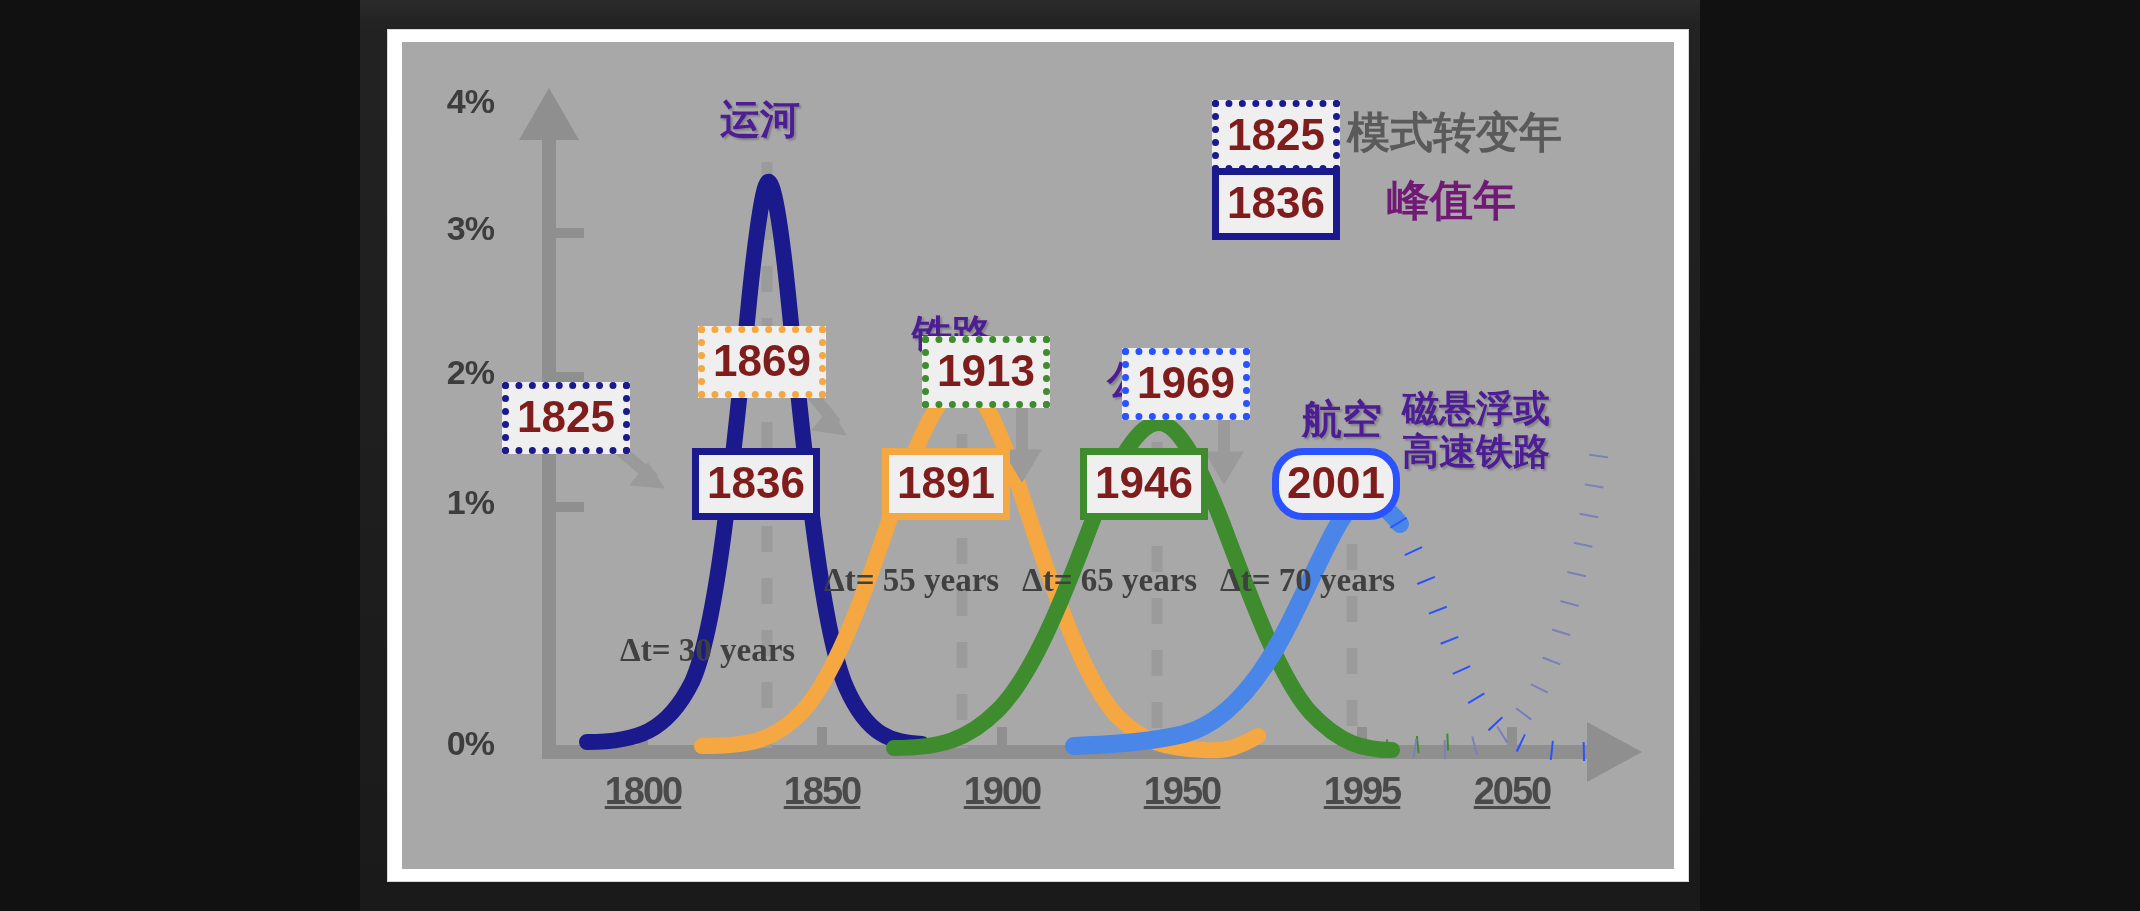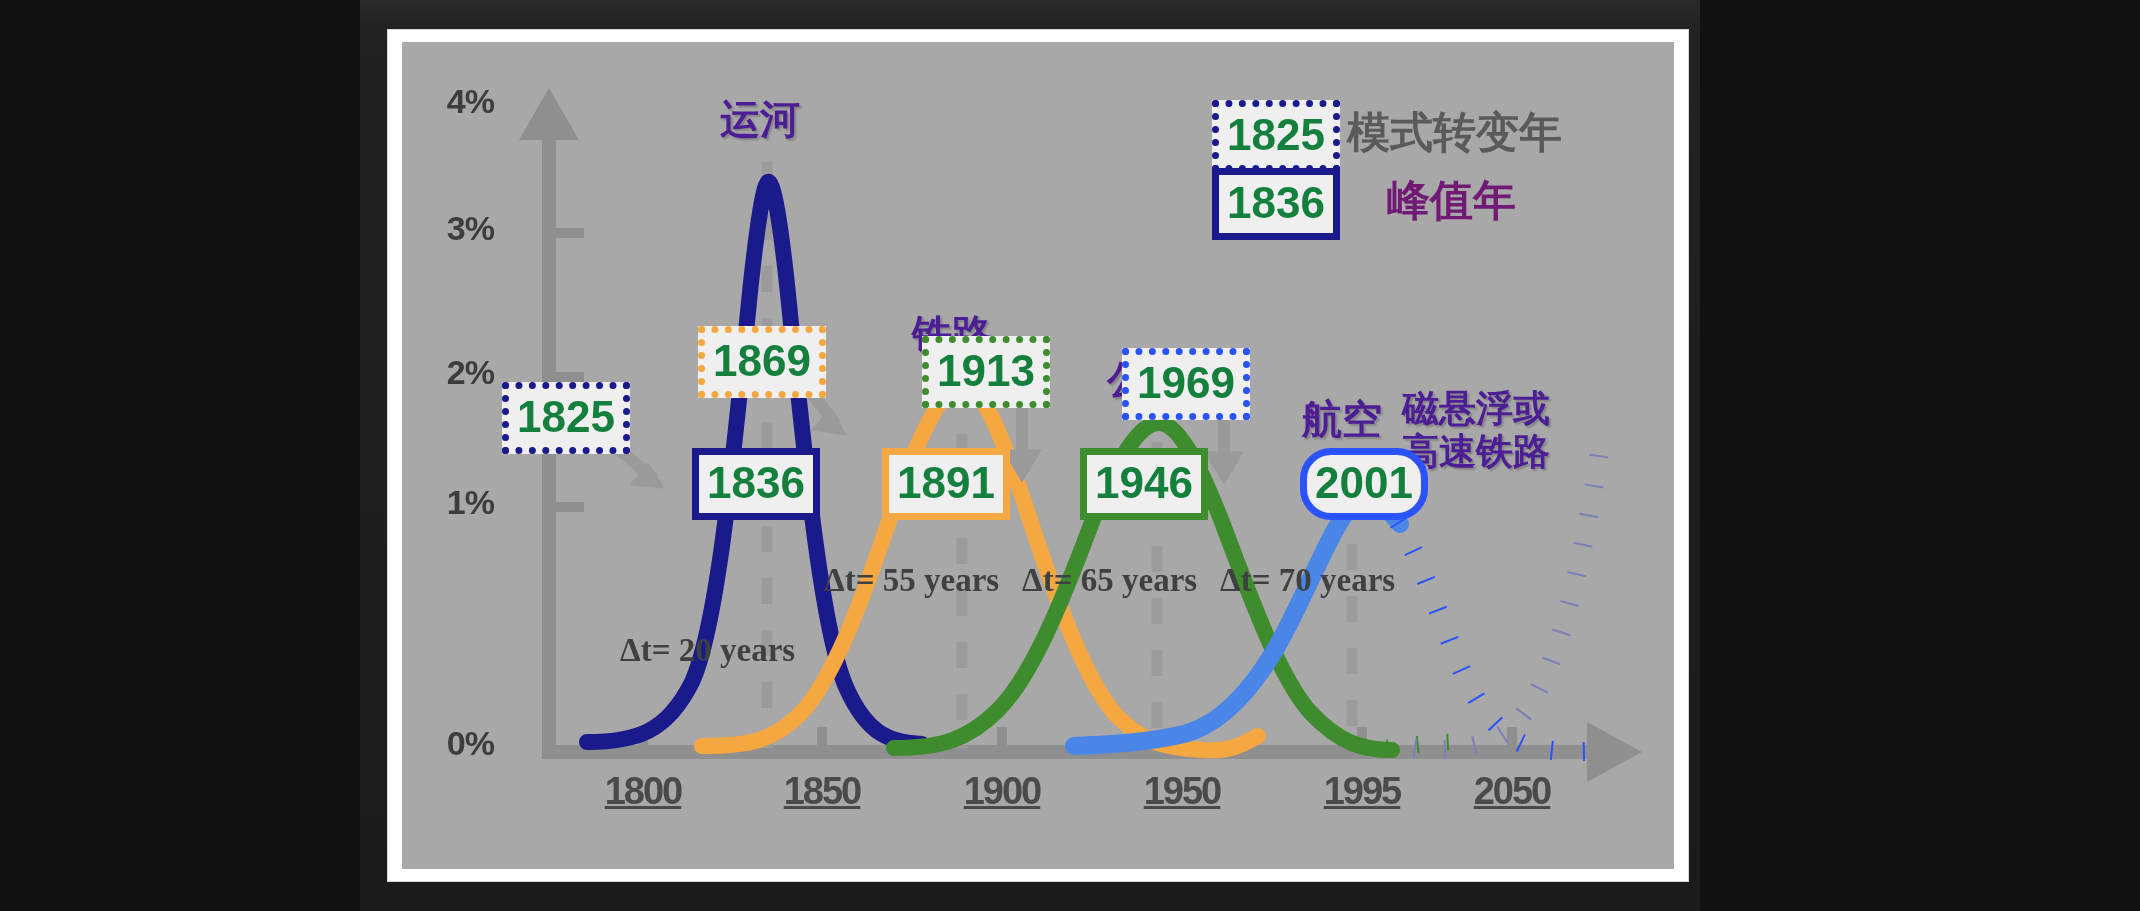--- a/index.html
+++ b/index.html
@@ -32,21 +32,21 @@
   
   .cname{position:absolute;color:#4c1d95;font-weight:bold;font-size:40px;
          text-shadow:2px 2px 2px rgba(0,0,0,.22);white-space:nowrap;}
   .cname.two{line-height:1.06;font-size:37px;margin-top:27px;}
 
   
   .aiot{position:absolute;color:#6a6a6a;font-size:56px;font-weight:400;
         letter-spacing:1px;text-shadow:2px 2px 3px rgba(0,0,0,.18);}
 
   
-  .chip{position:absolute;background:#efefef;color:#15803d;font-weight:bold;
+  .chip{position:absolute;background:#efefef;color:#7f1d1d;font-weight:bold;
         font-size:44px;line-height:1;padding:6px 8px 8px 8px;white-space:nowrap;
         letter-spacing:0px;box-sizing:border-box;}
   .chip.solid{border:7px solid var(--c);}
   .chip.dotted{border:7px dotted var(--c);}
 
   
   .dt{position:absolute;color:#404040;font-family:"Liberation Serif",serif;
       font-weight:bold;font-size:33px;white-space:nowrap;}
 
   
@@ -163,23 +163,23 @@
       <div class="chip dotted" style="--c:#1a1a8c;left:100px;top:340px;">1825</div>
       <div class="chip solid" style="--c:#1a1a8c;left:290px;top:406px;">1836</div>
 
       <div class="chip dotted" style="--c:#f5a742;left:296px;top:284px;">1869</div>
       <div class="chip solid" style="--c:#f5a742;left:480px;top:406px;">1891</div>
 
       <div class="chip dotted" style="--c:#3e8c2e;left:520px;top:294px;">1913</div>
       <div class="chip solid" style="--c:#3e8c2e;left:678px;top:406px;">1946</div>
 
       <div class="chip dotted" style="--c:#2a52ff;left:720px;top:306px;">1969</div>
-      <div class="chip solid" style="--c:#2a52ff;left:898px;top:406px;border-radius:31px;">2001</div>
+      <div class="chip solid" style="--c:#2a52ff;left:870px;top:406px;border-radius:31px;">2001</div>
 
-      <div class="dt" style="left:218px;top:590px;">Δt= 20 years</div>
+      <div class="dt" style="left:218px;top:590px;">Δt= 30 years</div>
       <div class="dt" style="left:422px;top:520px;">Δt= 55 years</div>
       <div class="dt" style="left:620px;top:520px;">Δt= 65 years</div>
       <div class="dt" style="left:818px;top:520px;">Δt= 70 years</div>
 
       <div style="position:absolute;left:810px;top:58px;">
         <div style="position:relative;height:62px;">
           <div class="chip dotted" style="--c:#1a1a8c;position:absolute;left:0;top:0;">1825</div>
           <span style="position:absolute;left:135px;top:4px;color:#5a5a5a;font-weight:bold;font-size:43px;white-space:nowrap;">模式转变年</span>
         </div>
         <div style="position:relative;height:62px;margin-top:6px;">

